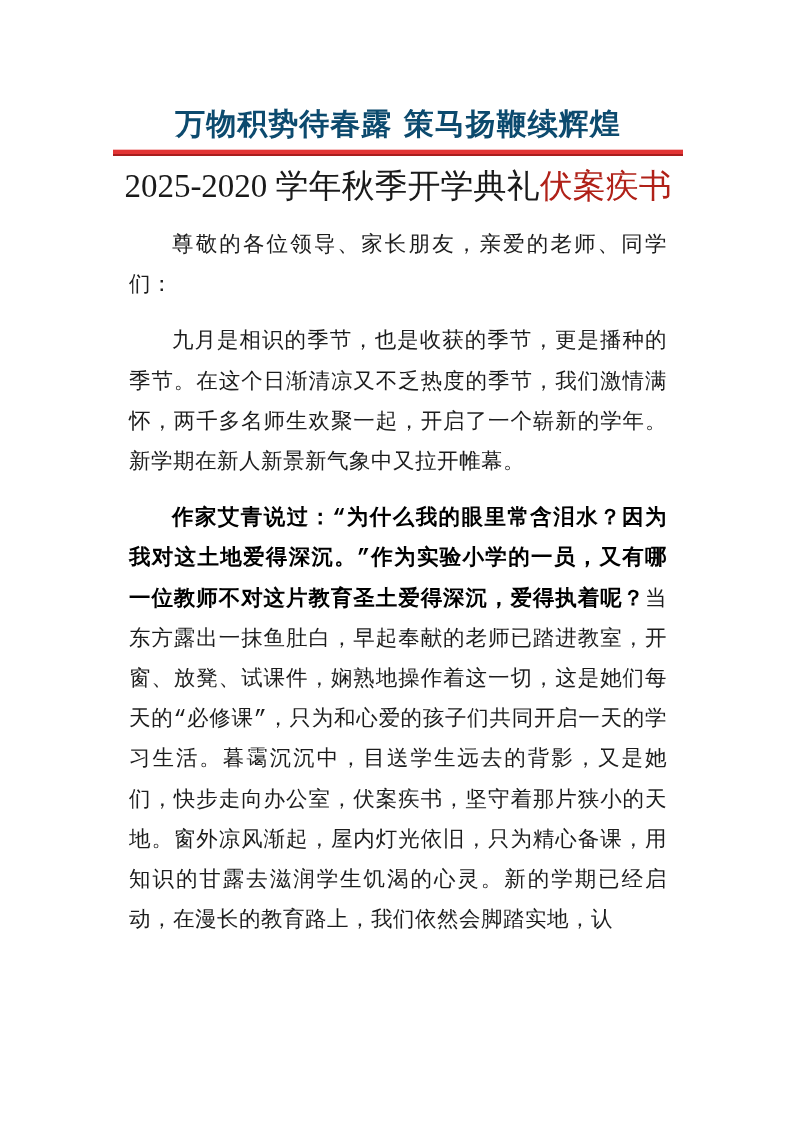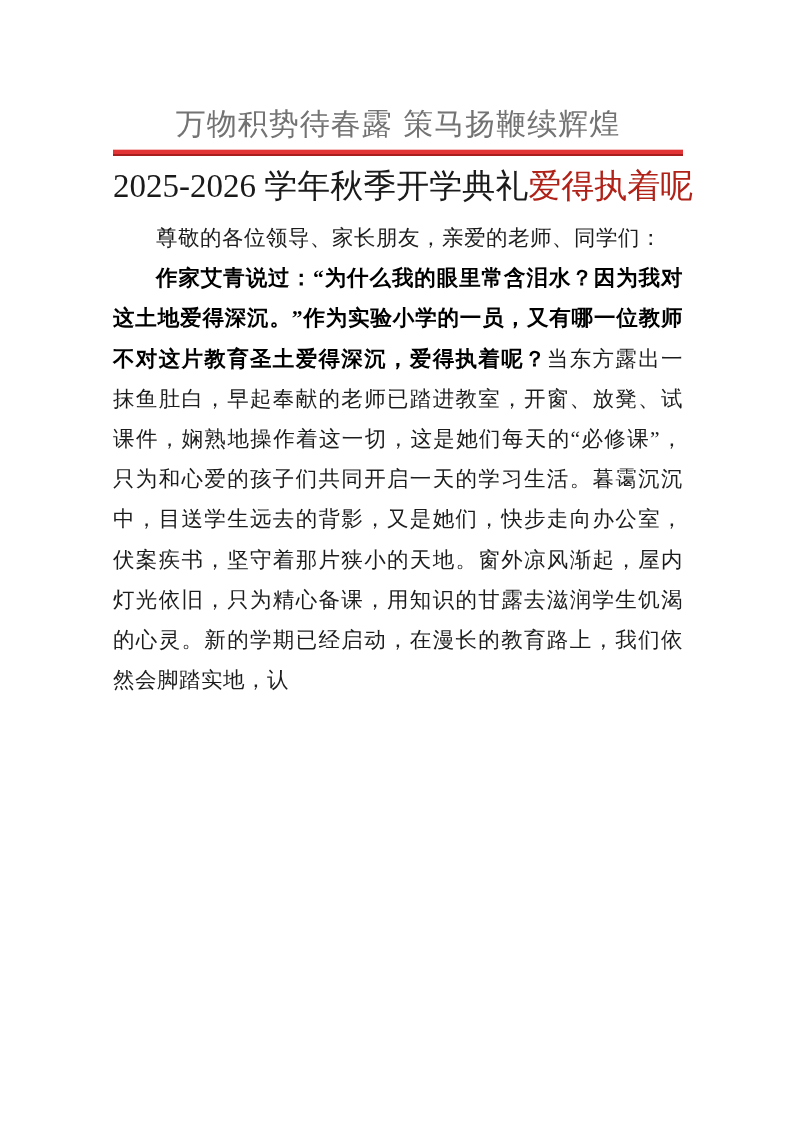--- a/index.html
+++ b/index.html
@@ -18,24 +18,24 @@
   .content {
     position: absolute;
     left: 113px;
     top: 0;
     width: 570px;
   }
   .calligraphy-header {
     margin-top: 102px;
     text-align: center;
     font-family: "DejaVu Serif", serif;
-    font-weight: 400;
+    font-weight: 700;
     font-size: 30px;
     line-height: 44px;
-    color: #737373;
+    color: #0c4a6e;
     letter-spacing: 1px;
     white-space: nowrap;
   }
   .divider {
     margin-top: 3px;
     height: 7px;
     width: 100%;
     background: linear-gradient(
       to bottom,
       #f6bdbd 0%, #f6bdbd 18%,
@@ -53,23 +53,23 @@
     color: #1a1a1a;
     white-space: nowrap;
   }
   .doc-title .red {
     color: #b02118;
   }
   .doc-body {
     margin-top: 9px;
   }
   .doc-body p.para {
-    margin: 0;
+    margin: 16px;
     text-indent: 2em;
-    font-family: Liberation Serif, serif;
+    font-family: Liberation Mono, monospace;
     font-size: 21.5px;
     line-height: 40.2px;
     color: #1c1c1c;
     text-align: justify;
     letter-spacing: 0.5px;
   }
   .doc-body .seg {
     font-weight: 400;
   }
   .doc-body .seg.bold {
@@ -80,21 +80,22 @@
 </head>
 <body>
 
 <div class="page">
   <div class="content">
 
     <div class="calligraphy-header">万物积势待春露 策马扬鞭续辉煌</div>
 
     <div class="divider"></div>
 
-    <h1 class="doc-title"><span>2025-2026 学年秋季开学典礼</span><span class="red">爱得执着呢</span></h1>
+    <h1 class="doc-title"><span>2025-2020 学年秋季开学典礼</span><span class="red">伏案疾书</span></h1>
 
     <div class="doc-body">
         <p class="para"><span class="seg">尊敬的各位领导、家长朋友，亲爱的老师、同学们：</span></p>
+        <p class="para"><span class="seg">九月是相识的季节，也是收获的季节，更是播种的季节。在这个日渐清凉又不乏热度的季节，我们激情满怀，两千多名师生欢聚一起，开启了一个崭新的学年。新学期在新人新景新气象中又拉开帷幕。</span></p>
         <p class="para"><span class="seg bold">作家艾青说过：“为什么我的眼里常含泪水？因为我对这土地爱得深沉。”作为实验小学的一员，又有哪一位教师不对这片教育圣土爱得深沉，爱得执着呢？</span><span class="seg">当东方露出一抹鱼肚白，早起奉献的老师已踏进教室，开窗、放凳、试课件，娴熟地操作着这一切，这是她们每天的“必修课”，只为和心爱的孩子们共同开启一天的学习生活。暮霭沉沉中，目送学生远去的背影，又是她们，快步走向办公室，伏案疾书，坚守着那片狭小的天地。窗外凉风渐起，屋内灯光依旧，只为精心备课，用知识的甘露去滋润学生饥渴的心灵。新的学期已经启动，在漫长的教育路上，我们依然会脚踏实地，认</span></p>
       </div>
 
   </div>
 </div>
 
 </body></html>

